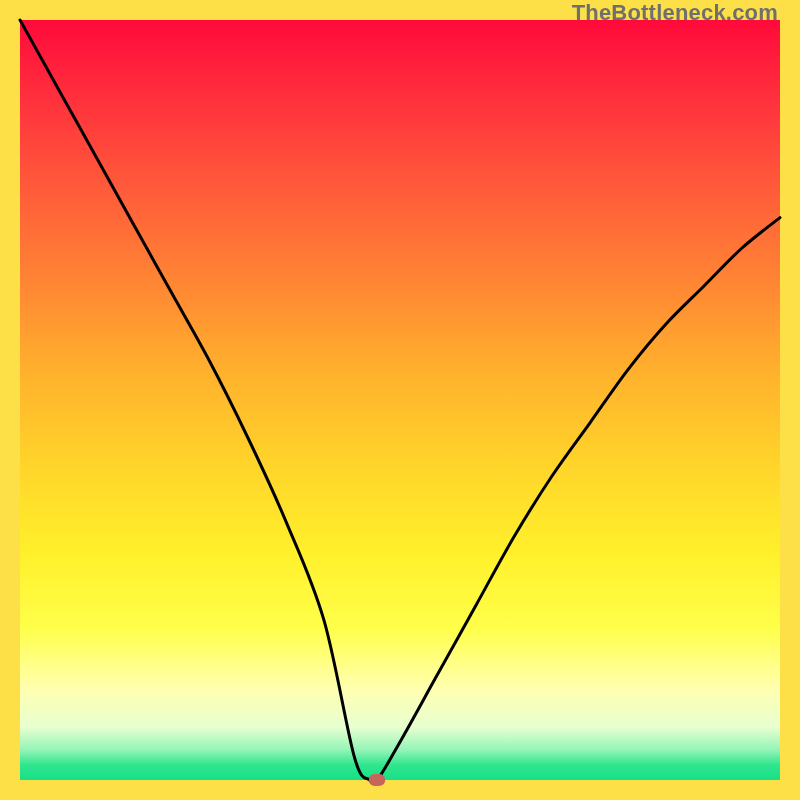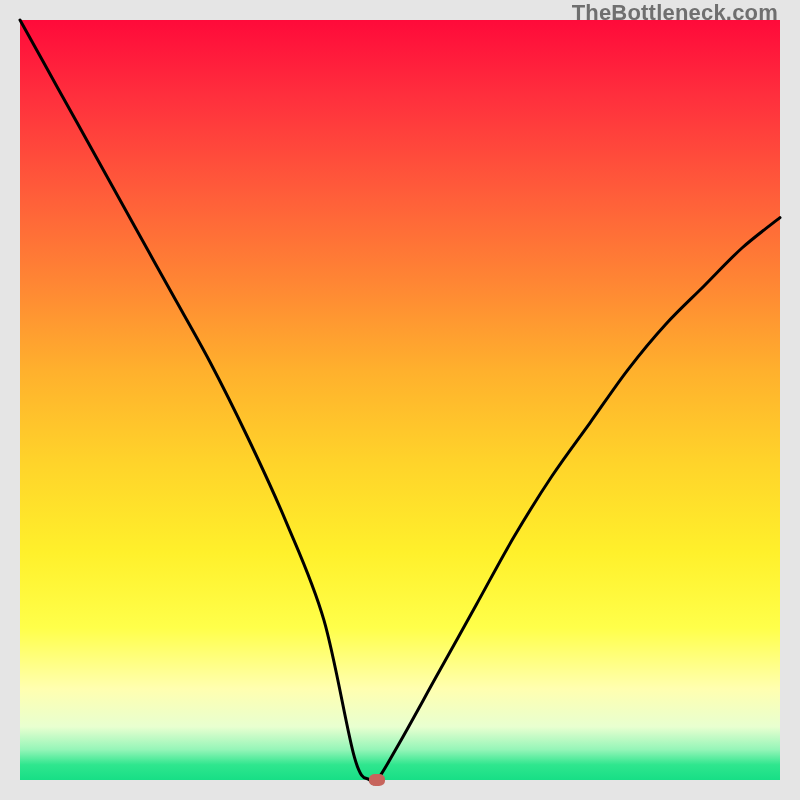--- a/index.html
+++ b/index.html
@@ -8,21 +8,21 @@
     width: 800px;
     height: 800px;
     background: #000;
     overflow: hidden;
     font-family: Arial, Helvetica, sans-serif;
   }
   .frame {
     position: absolute;
     left: 0; top: 0;
     width: 800px; height: 800px;
-    background: #e5e5e5;
+    background: #fde047;
   }
   .plot {
     position: absolute;
     left: 20px;
     top: 20px;
     width: 760px;
     height: 760px;
     background: linear-gradient(to bottom,
       #ff0a3a 0%,
       #ff2f3d 10%,

